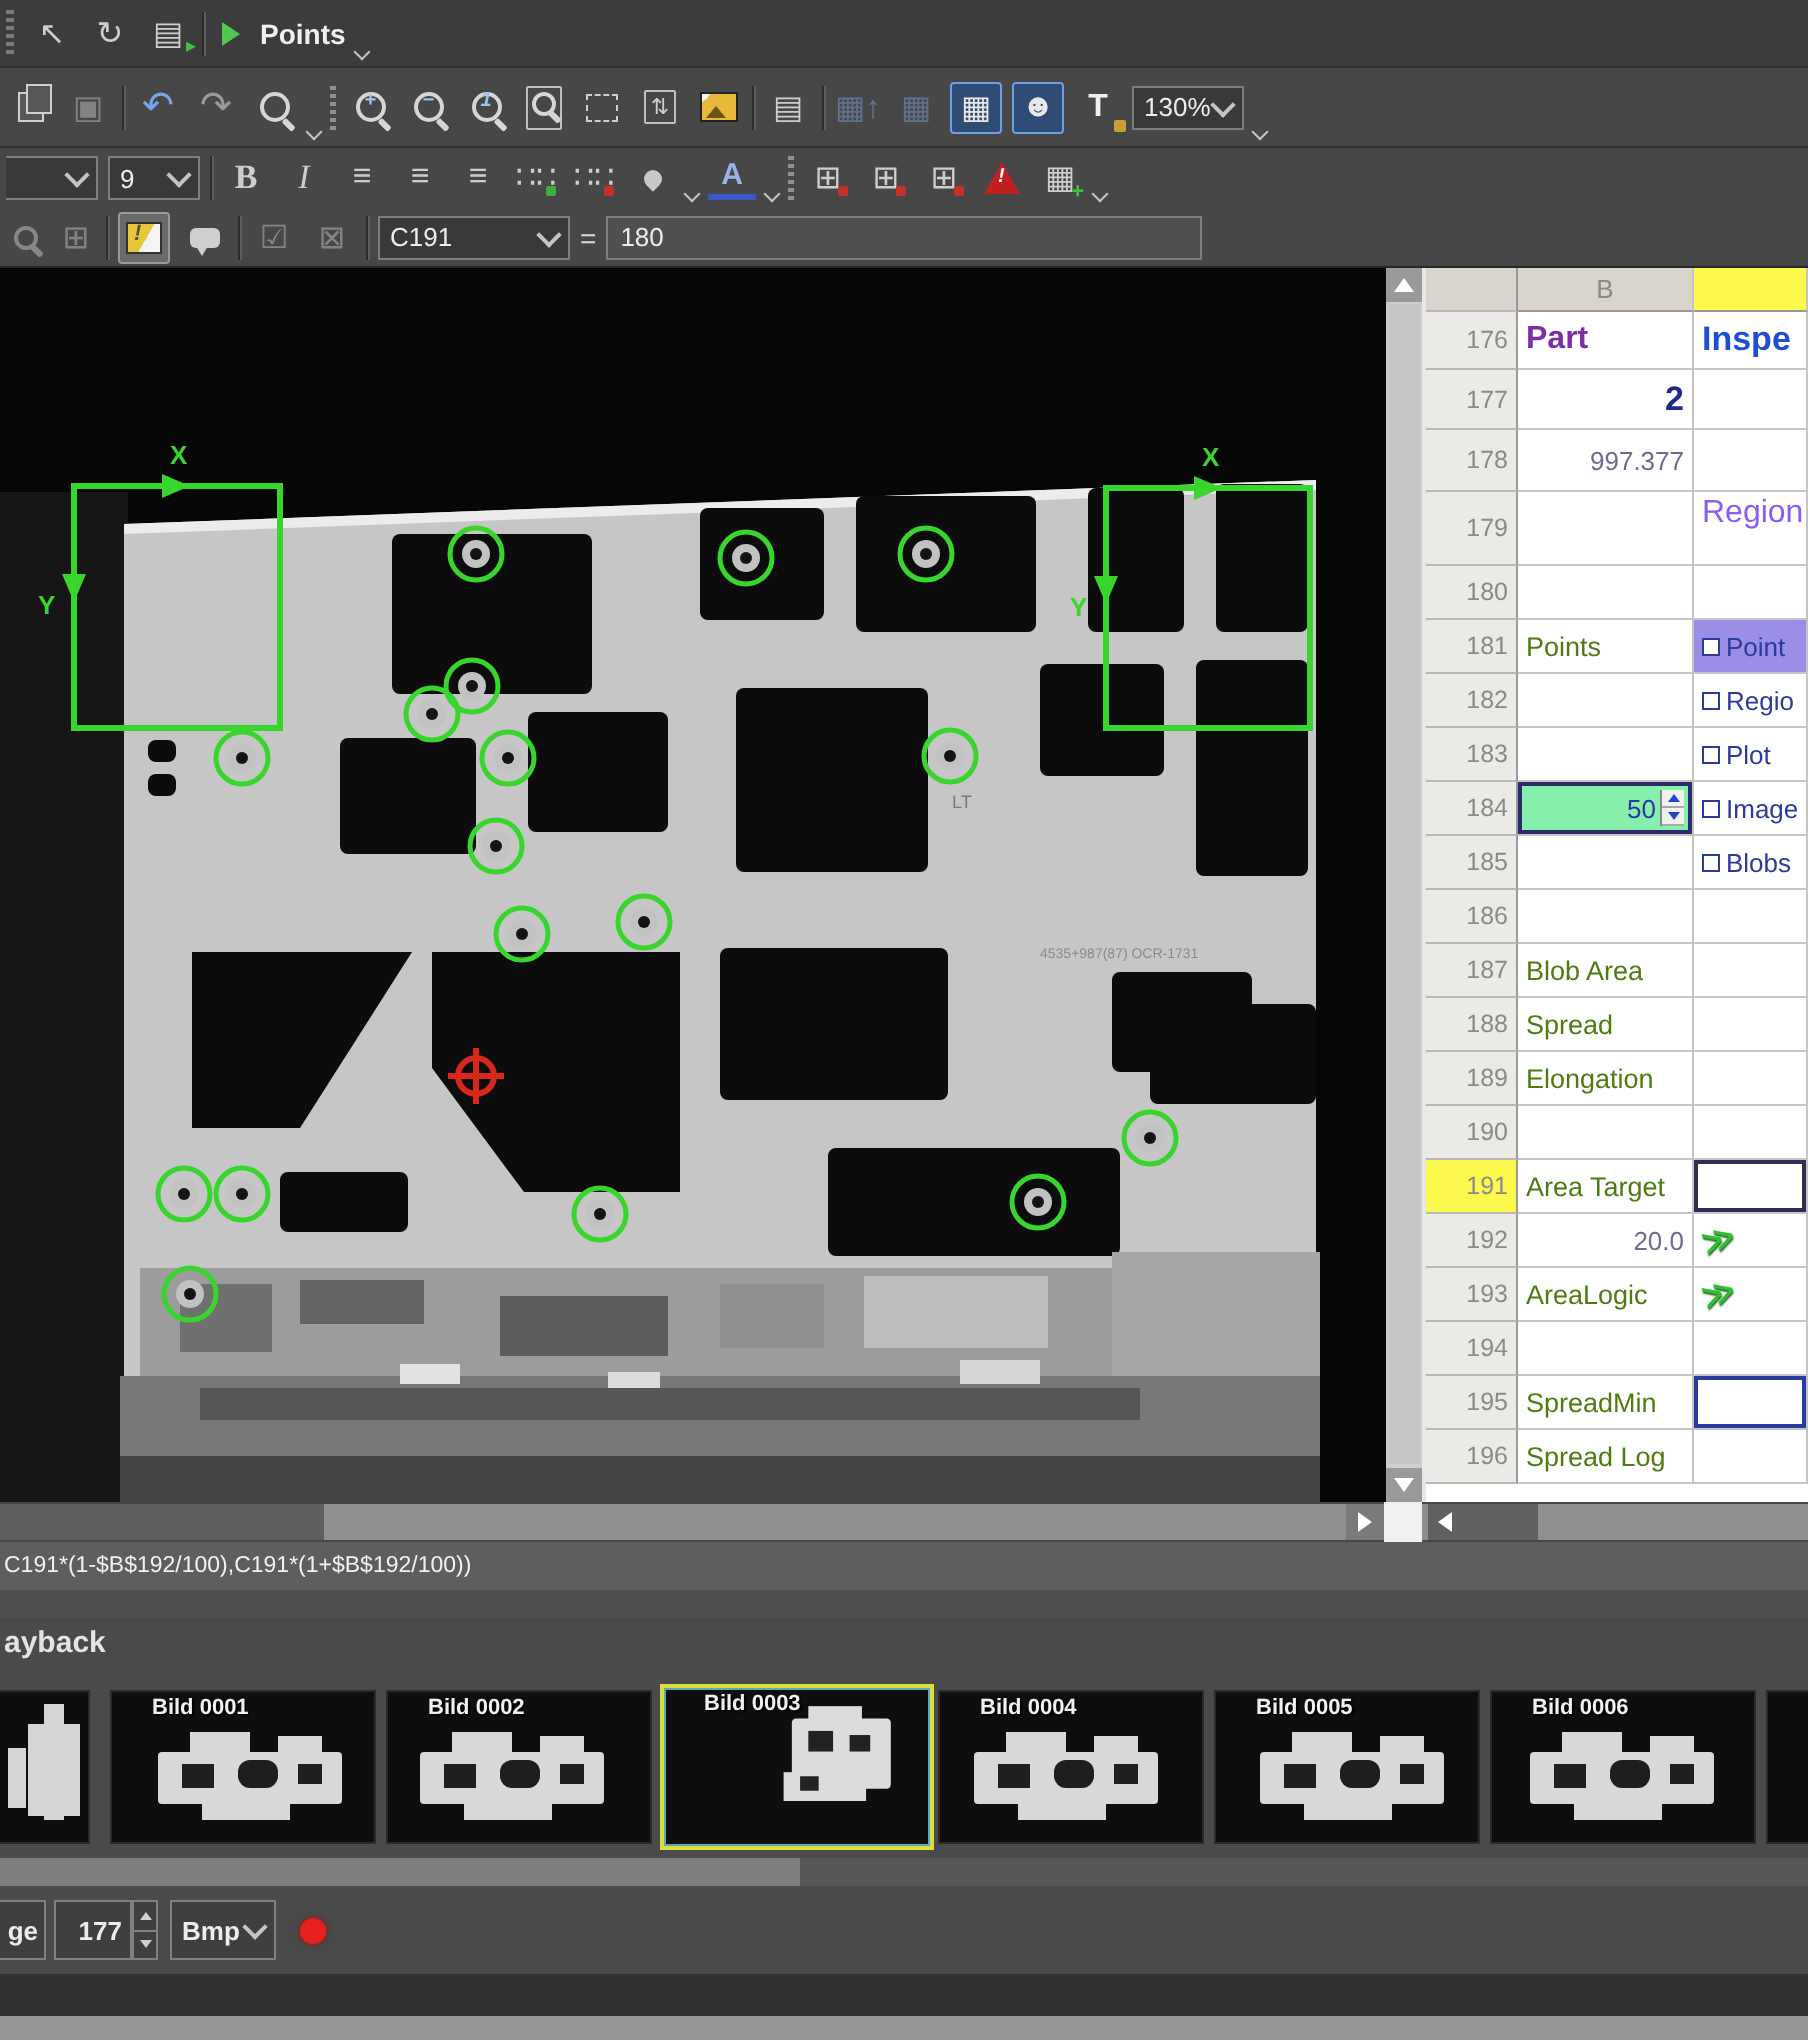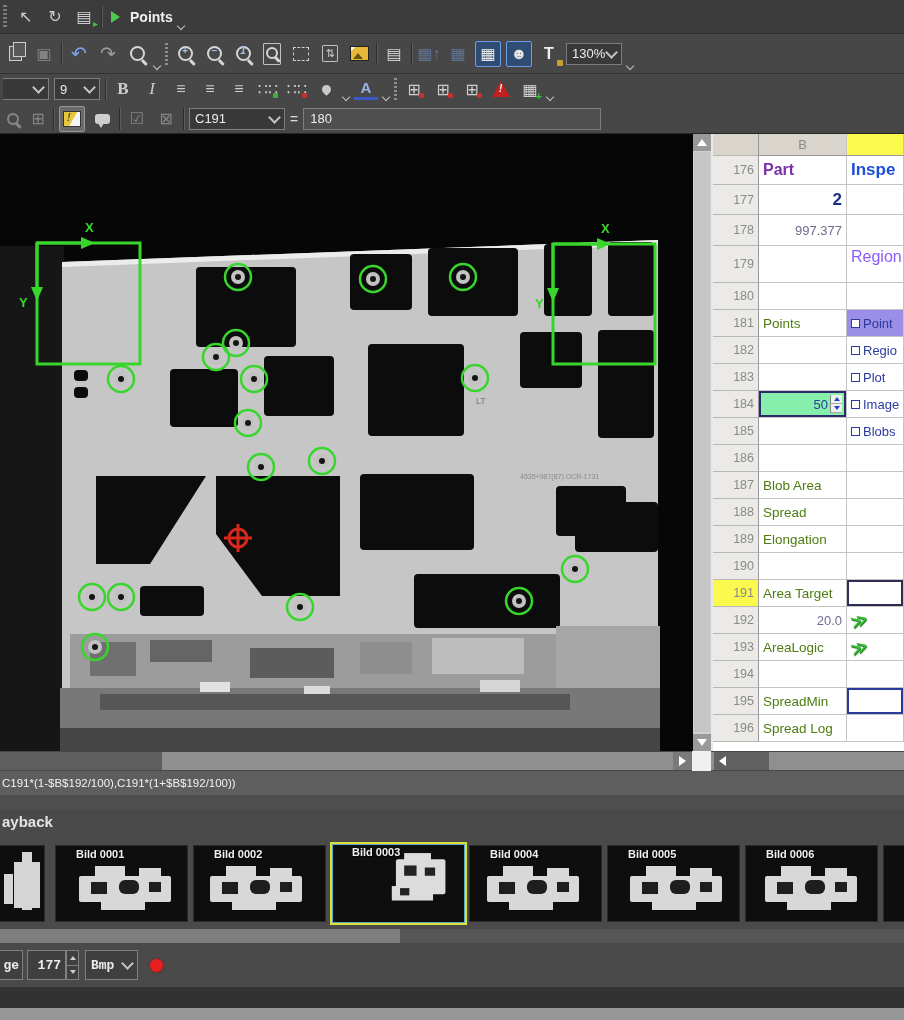--- a/index.html
+++ b/index.html
@@ -114,21 +114,21 @@
   #playback{position:absolute;left:0;top:809px;width:904px;height:178px;background:#4a4a4a;}
   #pbtitle{position:absolute;left:2px;top:4px;color:#e4e4e4;font-size:15px;font-weight:bold;}
   .thumb{position:absolute;top:36px;width:133px;height:77px;background:#0e0e0e;border:1px solid #2a2a2a;box-sizing:border-box;}
   .thumb svg{width:100%;height:100%;display:block;}
   .thumb.sel{border:2px solid #dede3a;}
   .thumb.sel::after{content:"";position:absolute;inset:0;border:1px solid #58a8c8;pointer-events:none;}
   .tlabel{position:absolute;left:20px;top:2px;color:#f0f0f0;font-size:11px;font-weight:bold;
         text-shadow:1px 1px 1px #000;white-space:nowrap;}
   #pscroll{position:absolute;left:0;top:120px;width:904px;height:14px;background:#565656;}
   #pscroll .pthumb{position:absolute;left:0;top:0;width:400px;height:14px;background:#7e7e7e;}
-  #pcontrols{position:absolute;left:0;top:141px;width:904px;height:32px;font-family:Liberation Mono, monospace;}
+  #pcontrols{position:absolute;left:0;top:141px;width:904px;height:32px;}
   .ctl{position:absolute;height:30px;background:#3f3f3f;border:1px solid #808080;box-sizing:border-box;
        color:#ececec;font-size:13px;font-weight:bold;display:flex;align-items:center;}
   #darkstrip{position:absolute;left:0;top:987px;width:904px;height:21px;background:#323232;}
   #bottomstrip{position:absolute;left:0;top:1008px;width:904px;height:12px;background:#969696;}
   .reddot{position:absolute;left:150px;top:9px;width:13px;height:13px;border-radius:50%;background:#e81f1f;
         box-shadow:0 0 3px #a01010;}
   .bold-btn{font-weight:bold;font-family:"Liberation Serif",serif;font-size:17px;}
   .italic-btn{font-style:italic;font-family:"Liberation Serif",serif;font-size:17px;}
 </style>
 </head>

